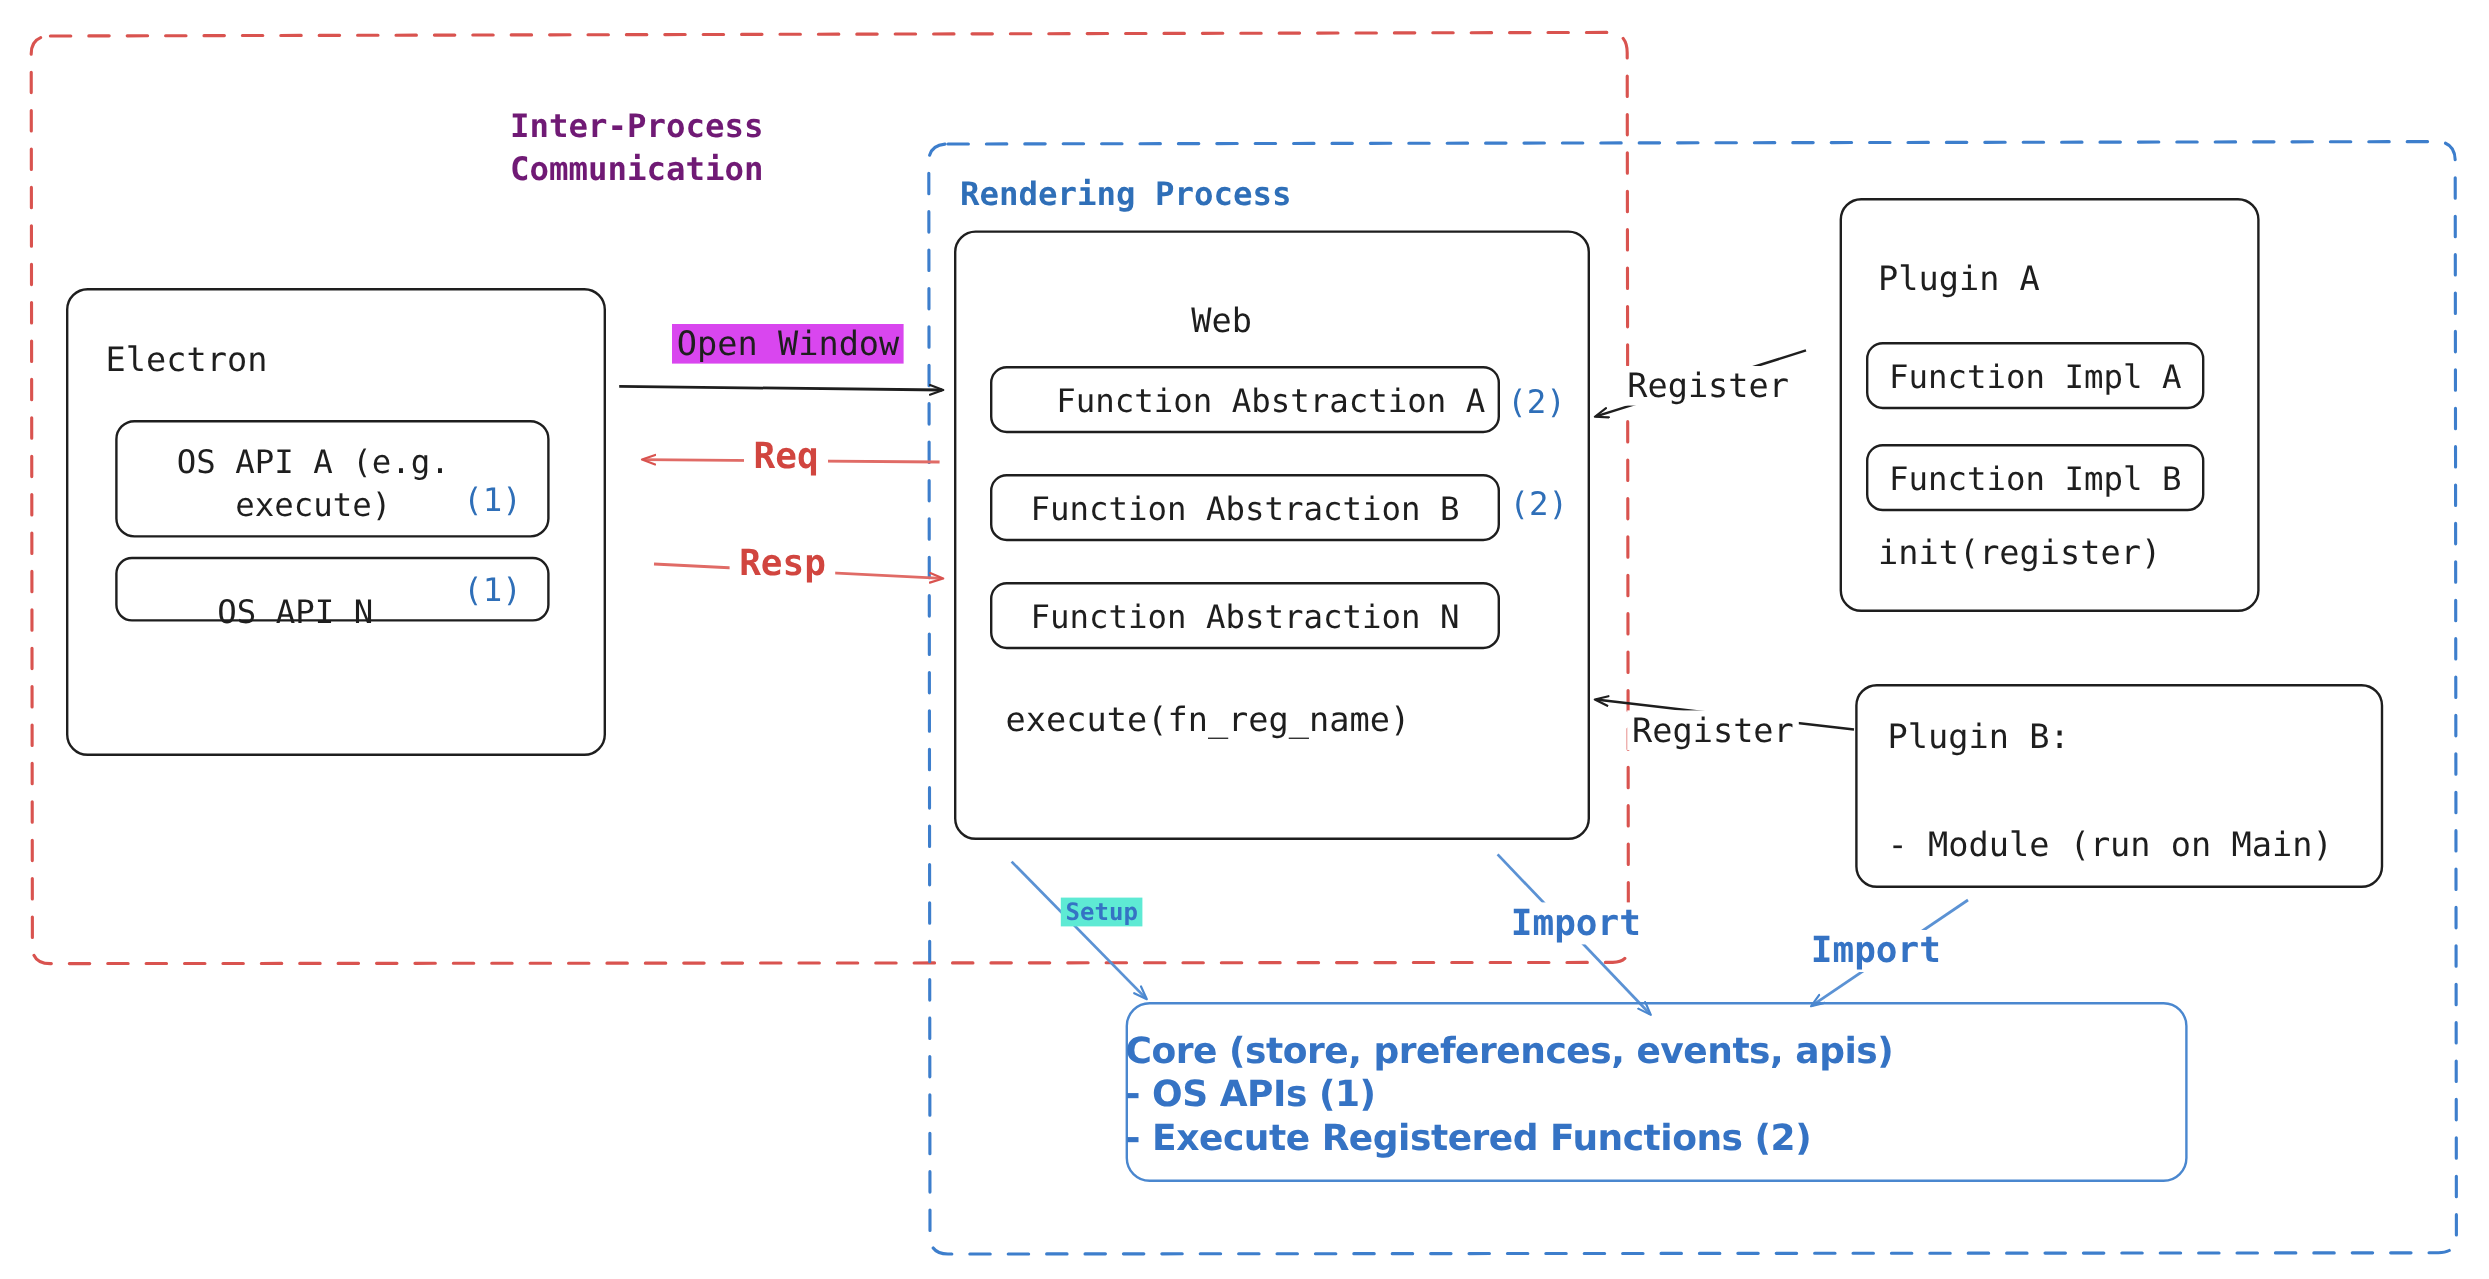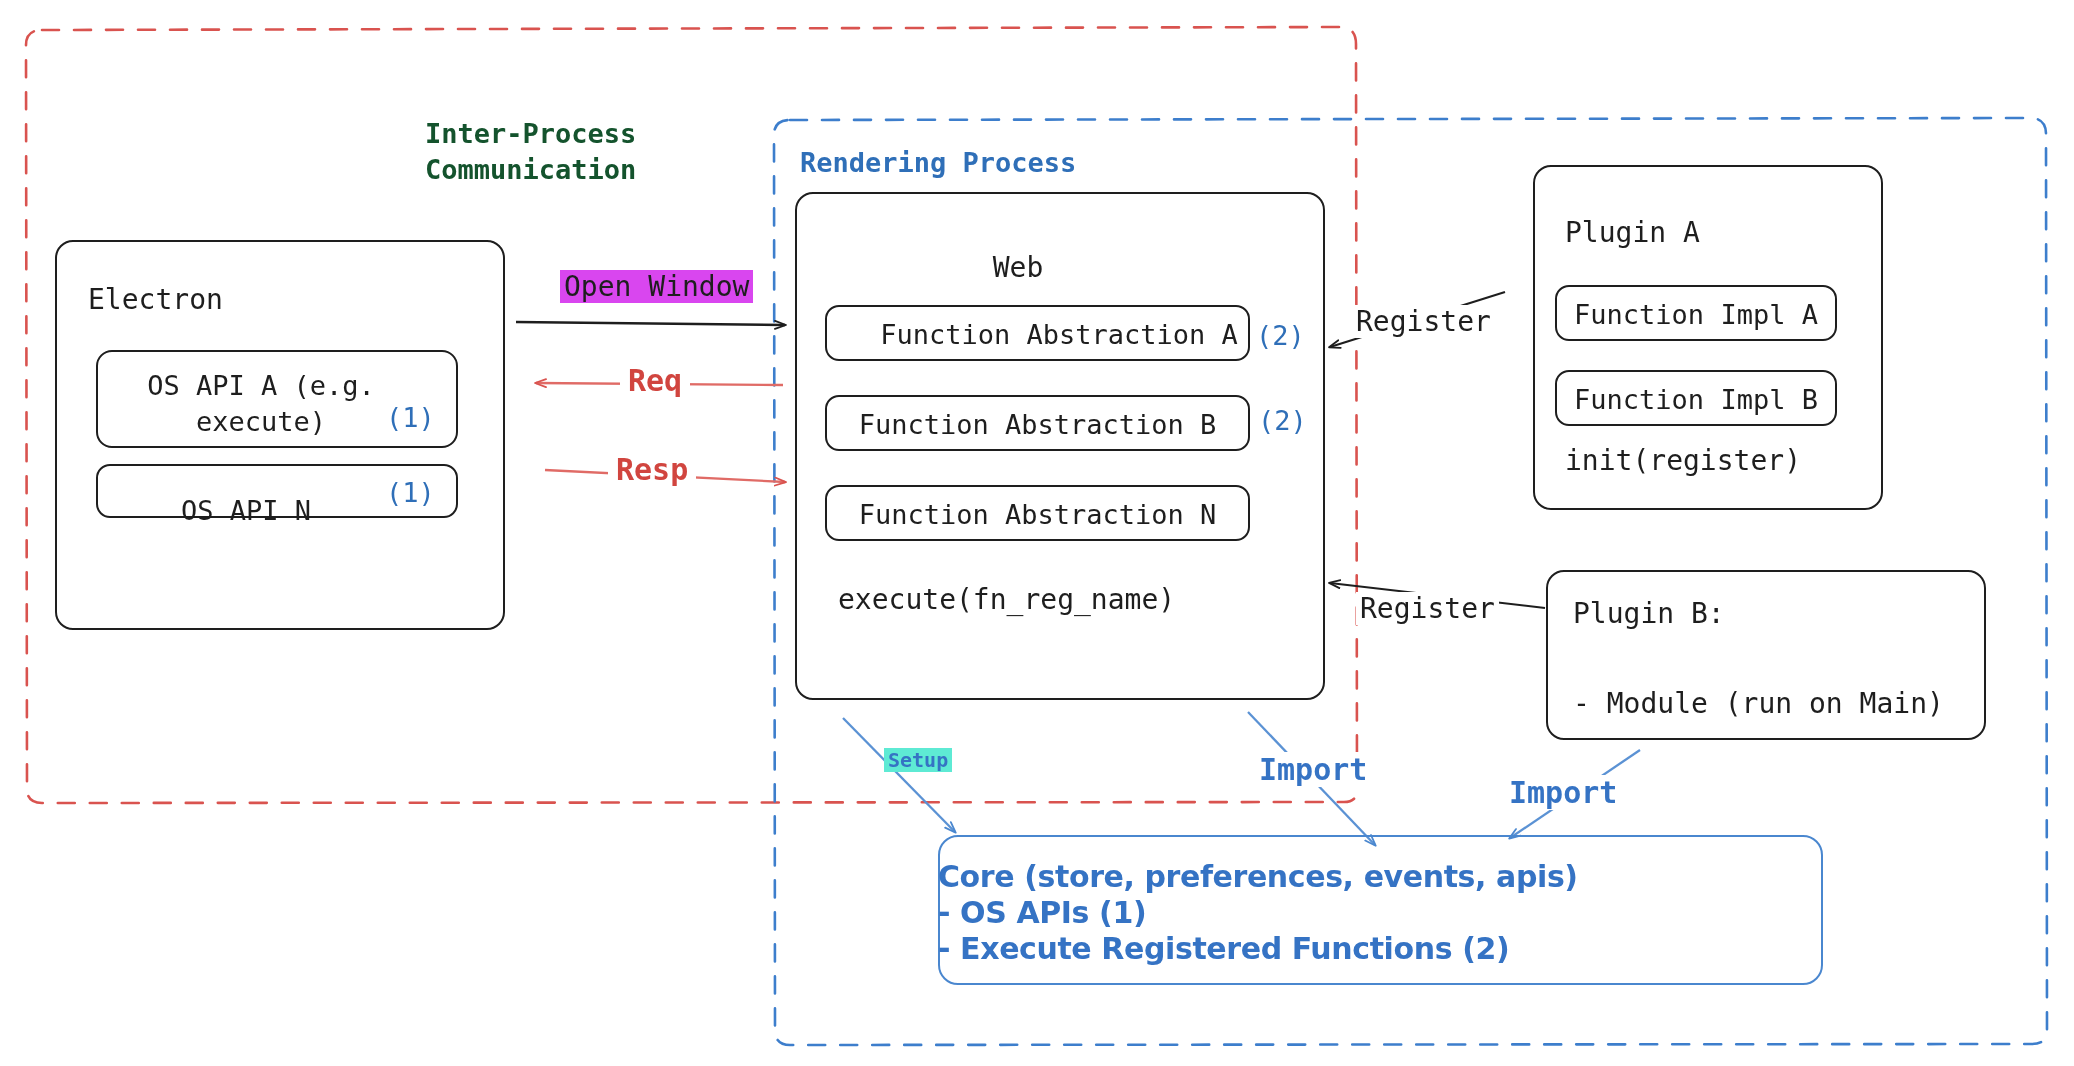--- a/index.html
+++ b/index.html
@@ -32,21 +32,21 @@
     border-radius: 18px;
     background: transparent;
   }
   .lbl {
     position: absolute;
     white-space: pre;
     font-family: "DejaVu Sans Mono", monospace;
     color: #1e1e1e;
     line-height: 1.3;
   }
-  .red   { color: #14532d; margin-top: 28px; }
+  .red   { color: #701a75; }
   .blue  { color: #2f6fb8; }
   .center { text-align: center; }
   .core-box {
     position: absolute;
     box-sizing: border-box;
     border: 2.4px solid #4a87cf;
     border-radius: 20px;
     background: transparent;
   }
   .core-text {

